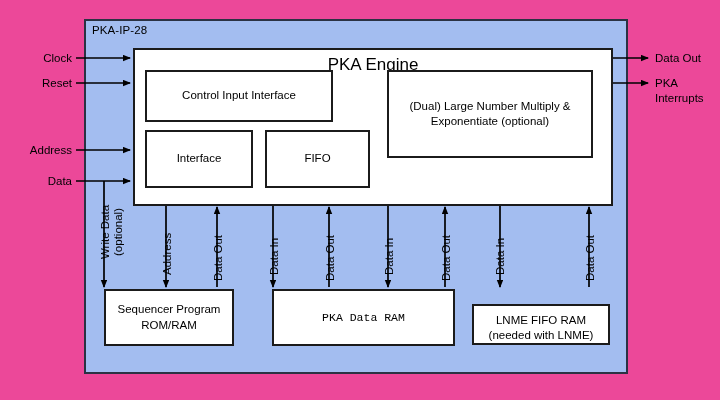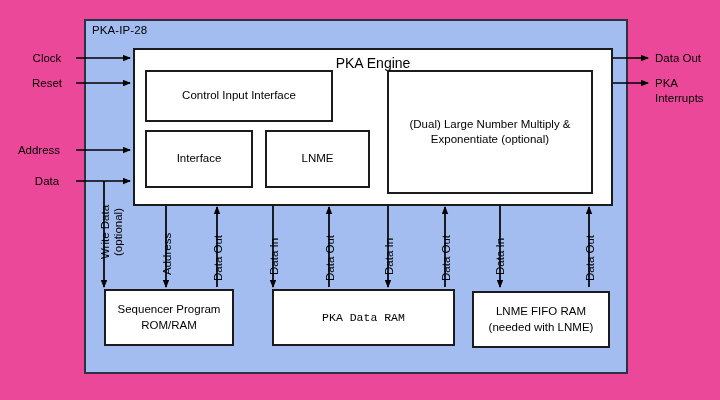--- a/index.html
+++ b/index.html
@@ -60,42 +60,42 @@
   .engine {
     left: 133px;
     top: 48px;
     width: 480px;
     height: 158px;
     align-items: flex-start;
     justify-content: center;
     padding-top: 4px;
   }
   .engine-label {
-    font-size: 14px;
+    font-size: 17px;
   }
 
   .blk-control   { left: 145px; top: 70px;  width: 188px; height: 52px; }
   .blk-sequencer { left: 145px; top: 130px; width: 108px; height: 58px; }
   .blk-pkcp      { left: 265px; top: 130px; width: 105px; height: 58px; }
-  .blk-lnme      { left: 387px; top: 70px;  width: 206px; height: 124px; padding: 0 8px; }
+  .blk-lnme      { left: 387px; top: 70px;  width: 206px; height: 88px; padding: 0 8px; }
 
   .blk-seqrom    { left: 104px; top: 289px; width: 130px; height: 57px; }
   .blk-dataram   { left: 272px; top: 289px; width: 183px; height: 57px; font-family: Liberation Mono, monospace; }
-  .blk-fiforam   { left: 472px; top: 291px; width: 138px; height: 57px; }
+  .blk-fiforam   { left: 472px; top: 304px; width: 138px; height: 41px; align-items: flex-end; }
 
   
   .port-label {
     position: absolute;
     font-size: 11.5px;
     color: #000;
     line-height: 1.28;
     white-space: nowrap;
   }
   .port-label.right-side { text-align: left; }
-  .port-label.left-side  { text-align: center; }
+  .port-label.left-side  { text-align: right; }
 
   .lbl-clock   { left: 22px;  top: 51px;  width: 50px; }
   .lbl-reset   { left: 22px;  top: 76px;  width: 50px; }
   .lbl-address { left: 6px;   top: 143px; width: 66px; }
   .lbl-data    { left: 22px;  top: 174px; width: 50px; }
   .lbl-dataout-r { left: 655px; top: 51px; }
   .lbl-irq-r     { left: 655px; top: 76px; }
 
   
   .vlabel {
@@ -136,21 +136,21 @@
 
   <div class="block blk-control">
     <span>Control Input Interface</span>
   </div>
 
   <div class="block blk-sequencer">
     <span>Interface</span>
   </div>
 
   <div class="block blk-pkcp">
-    <span>LNME</span>
+    <span>FIFO</span>
   </div>
 
   <div class="block blk-lnme">
     <span>(Dual) Large Number Multiply &amp; Exponentiate (optional)</span>
   </div>
 
   <div class="block blk-seqrom">
     <span>
       <span>Sequencer Program</span><br><span>ROM/RAM</span>
     </span>

